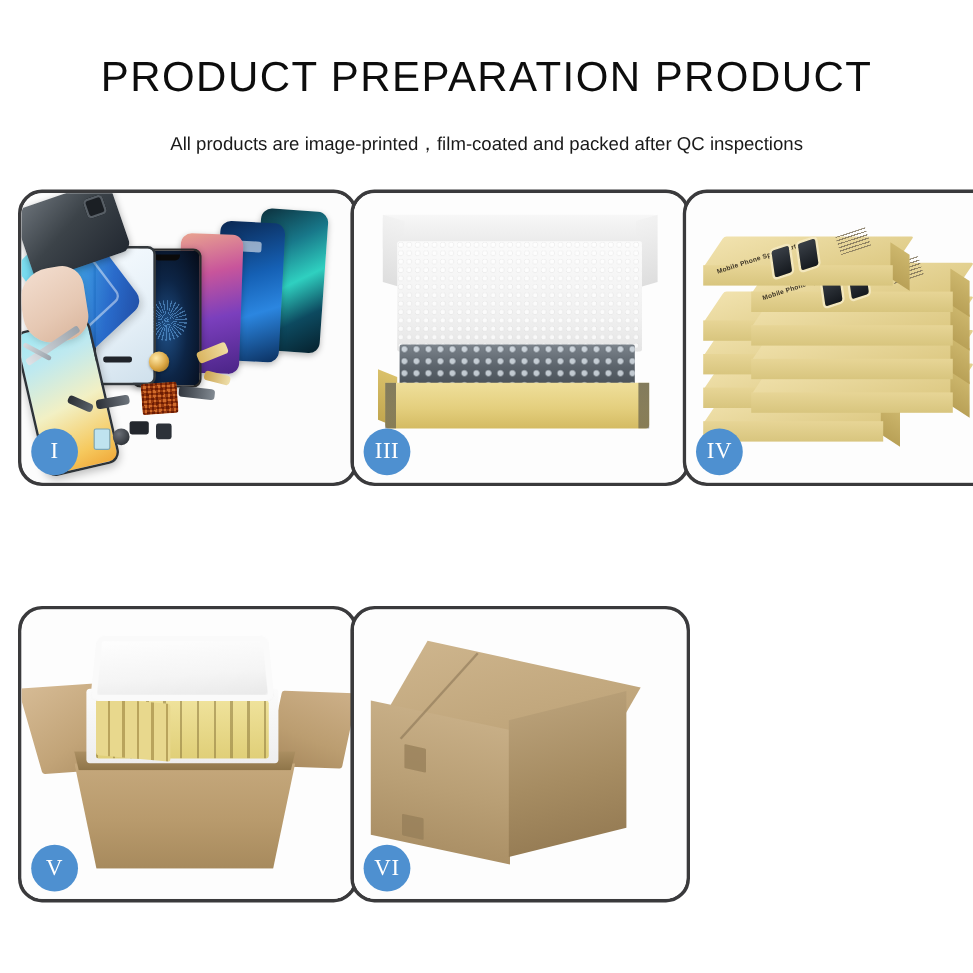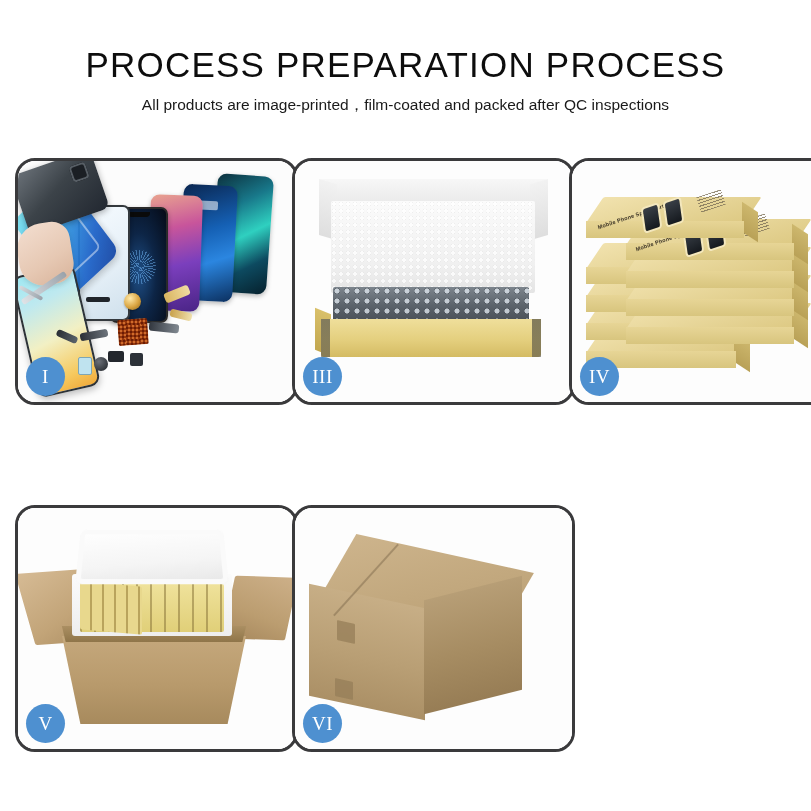--- a/index.html
+++ b/index.html
@@ -14,21 +14,21 @@
 
   
   .header{position:absolute;left:0;top:0;width:811px;text-align:center;}
   .title{
     font-size:35px;letter-spacing:1.2px;color:#0d0d0d;
     font-weight:400;line-height:1;margin:0;padding-top:47px;
     font-family:"Liberation Sans","DejaVu Sans",sans-serif;
   }
   .subtitle{
     font-size:15.5px;color:#1a1a1a;font-weight:400;
-    margin:0;padding-top:15px;line-height:1;
+    margin:16px;padding-top:15px;line-height:1;
   }
 
   
   .grid{
     position:absolute;left:15px;top:158px;
     width:781px;height:588px;
     display:grid;
     grid-template-columns:277px 277px 277px;
     grid-template-rows:241px 241px;
     column-gap:-26px;
@@ -416,21 +416,21 @@
   }
   .tape1{left:42px;top:114px;width:18px;height:20px;transform:skewY(12deg);}
   .tape2{left:40px;top:172px;width:18px;height:18px;transform:skewY(12deg);}
 </style>
 </head>
 <body>
 
 <div class="page">
 
   <div class="header">
-    <div class="title">PROCESS PREPARATION PROCESS</div>
+    <div class="title">PRODUCT PREPARATION PRODUCT</div>
     <div class="subtitle">All products are image-printed，film-coated and packed after QC inspections</div>
   </div>
 
   <div class="grid">
 
     <div class="panel">
       <div class="panel-inner">
         <div class="p1-stage">
           <div class="ph ph-teal"></div>
           <div class="ph ph-blue"></div>

